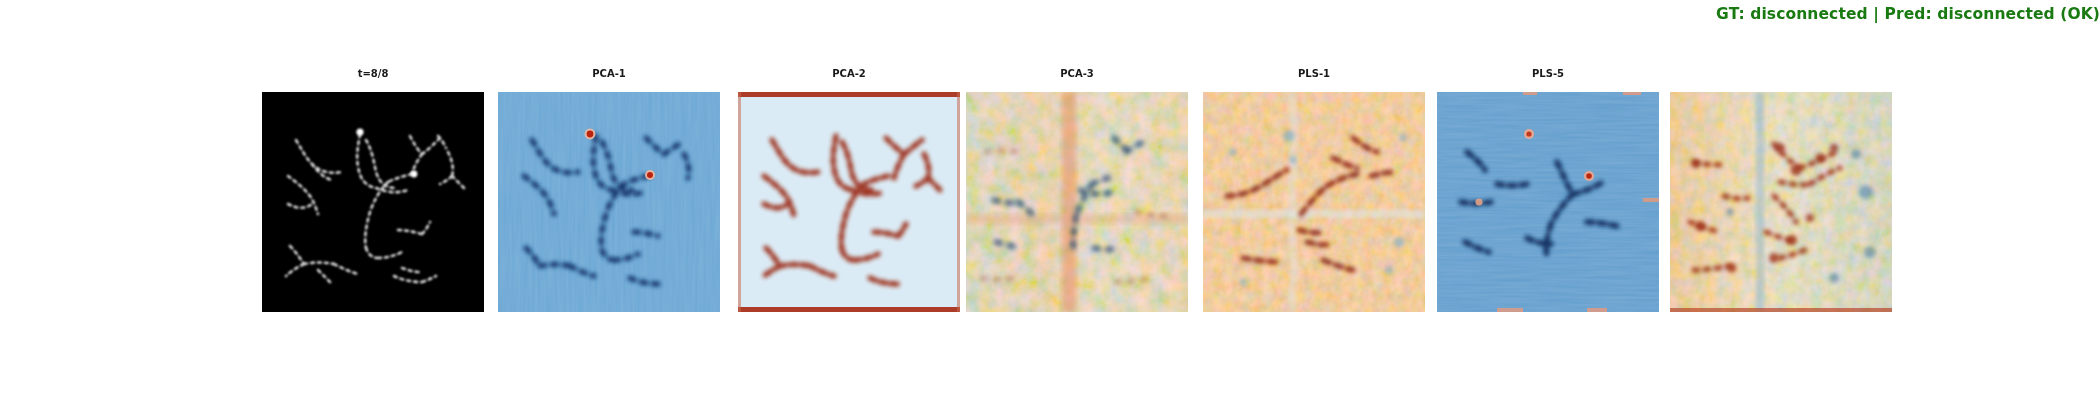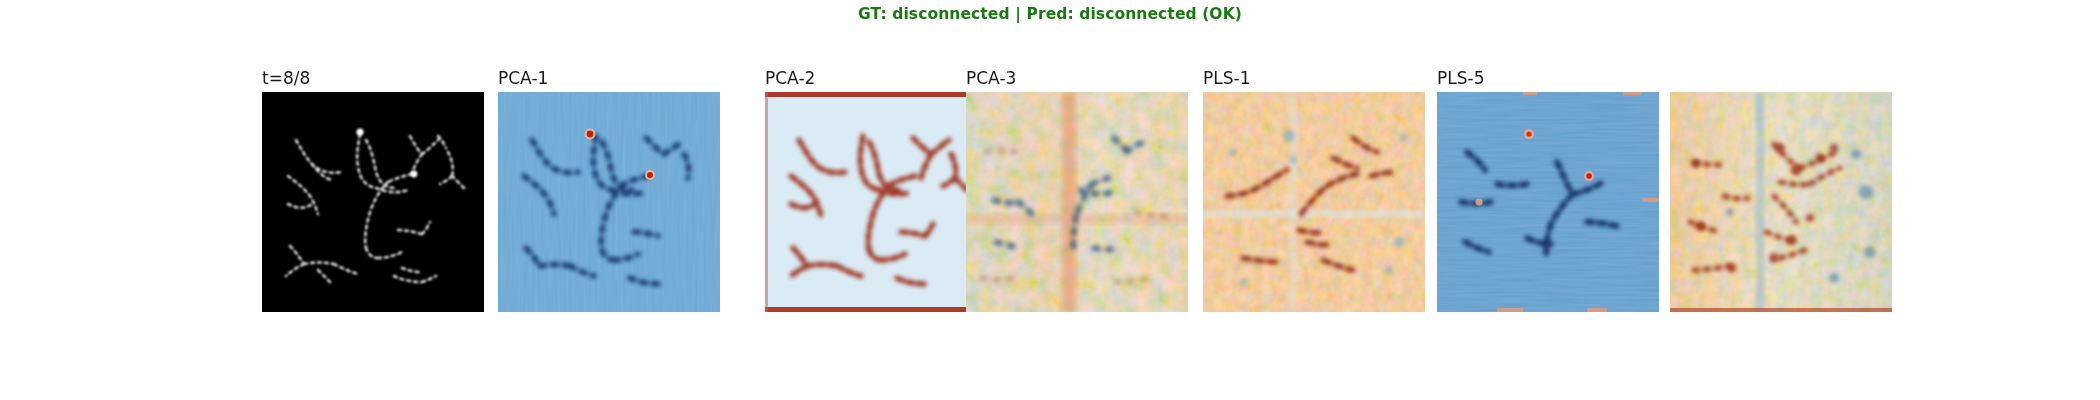--- a/index.html
+++ b/index.html
@@ -17,60 +17,61 @@
     position: relative;
     width: 2100px;
     height: 400px;
     background: #ffffff;
   }
   #suptitle {
     position: absolute;
     top: 5px;
     left: 0;
     width: 2100px;
-    text-align: center;
+    text-align: right;
     font-size: 15.5px;
     font-weight: bold;
     letter-spacing: 0.1px;
     color: #1a7a12;
     white-space: nowrap;
   }
   .panel {
     position: absolute;
     top: 92px;
     width: 222px;
     height: 220px;
   }
   .panel-title {
     position: absolute;
     top: -24px;
     left: 0;
     width: 222px;
-    font-size: 17px;
-    font-weight: normal;
+    text-align: center;
+    font-size: 10px;
+    font-weight: bold;
     color: #1a1a1a;
     white-space: nowrap;
   }
   .panel-img {
     position: absolute;
     top: 0;
     left: 0;
     width: 222px;
     height: 220px;
     overflow: hidden;
   }
   .panel-img svg {
     display: block;
     width: 222px;
     height: 220px;
   }
   
   #panel-0 { left: 262px; }
   #panel-1 { left: 498px; }
-  #panel-2 { left: 765px; }
+  #panel-2 { left: 738px; }
   #panel-3 { left: 966px; }
   #panel-4 { left: 1203px; border-radius: 26px; }
   #panel-5 { left: 1437px; }
   #panel-6 { left: 1670px; }
 </style>
 </head>
 <body>
 
 <div id="figure">
 

